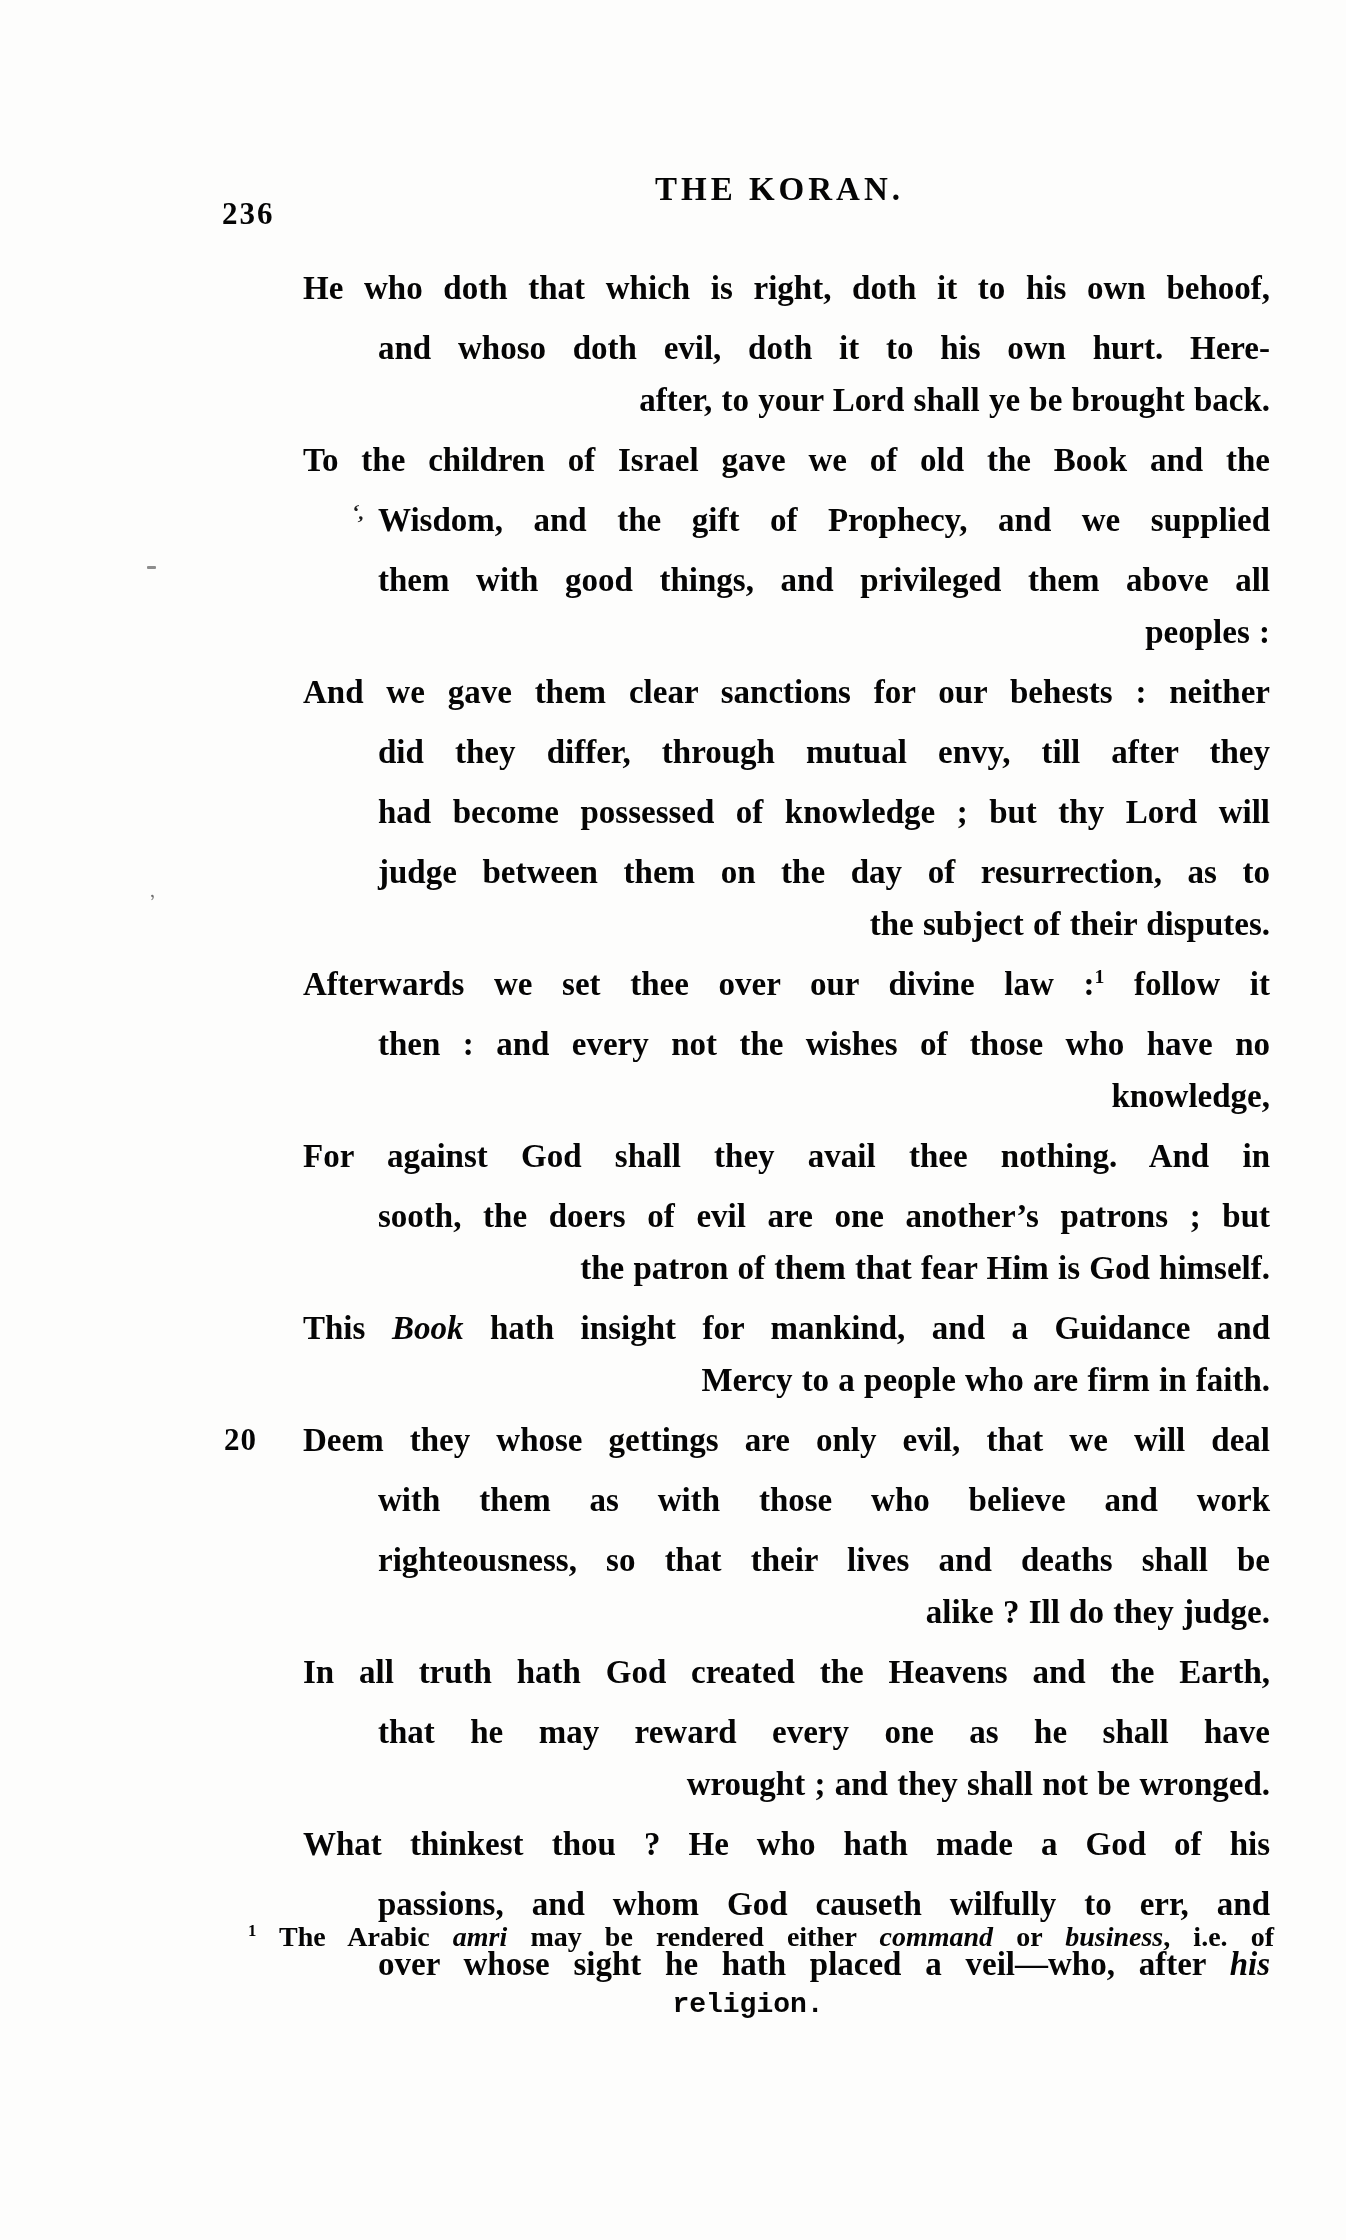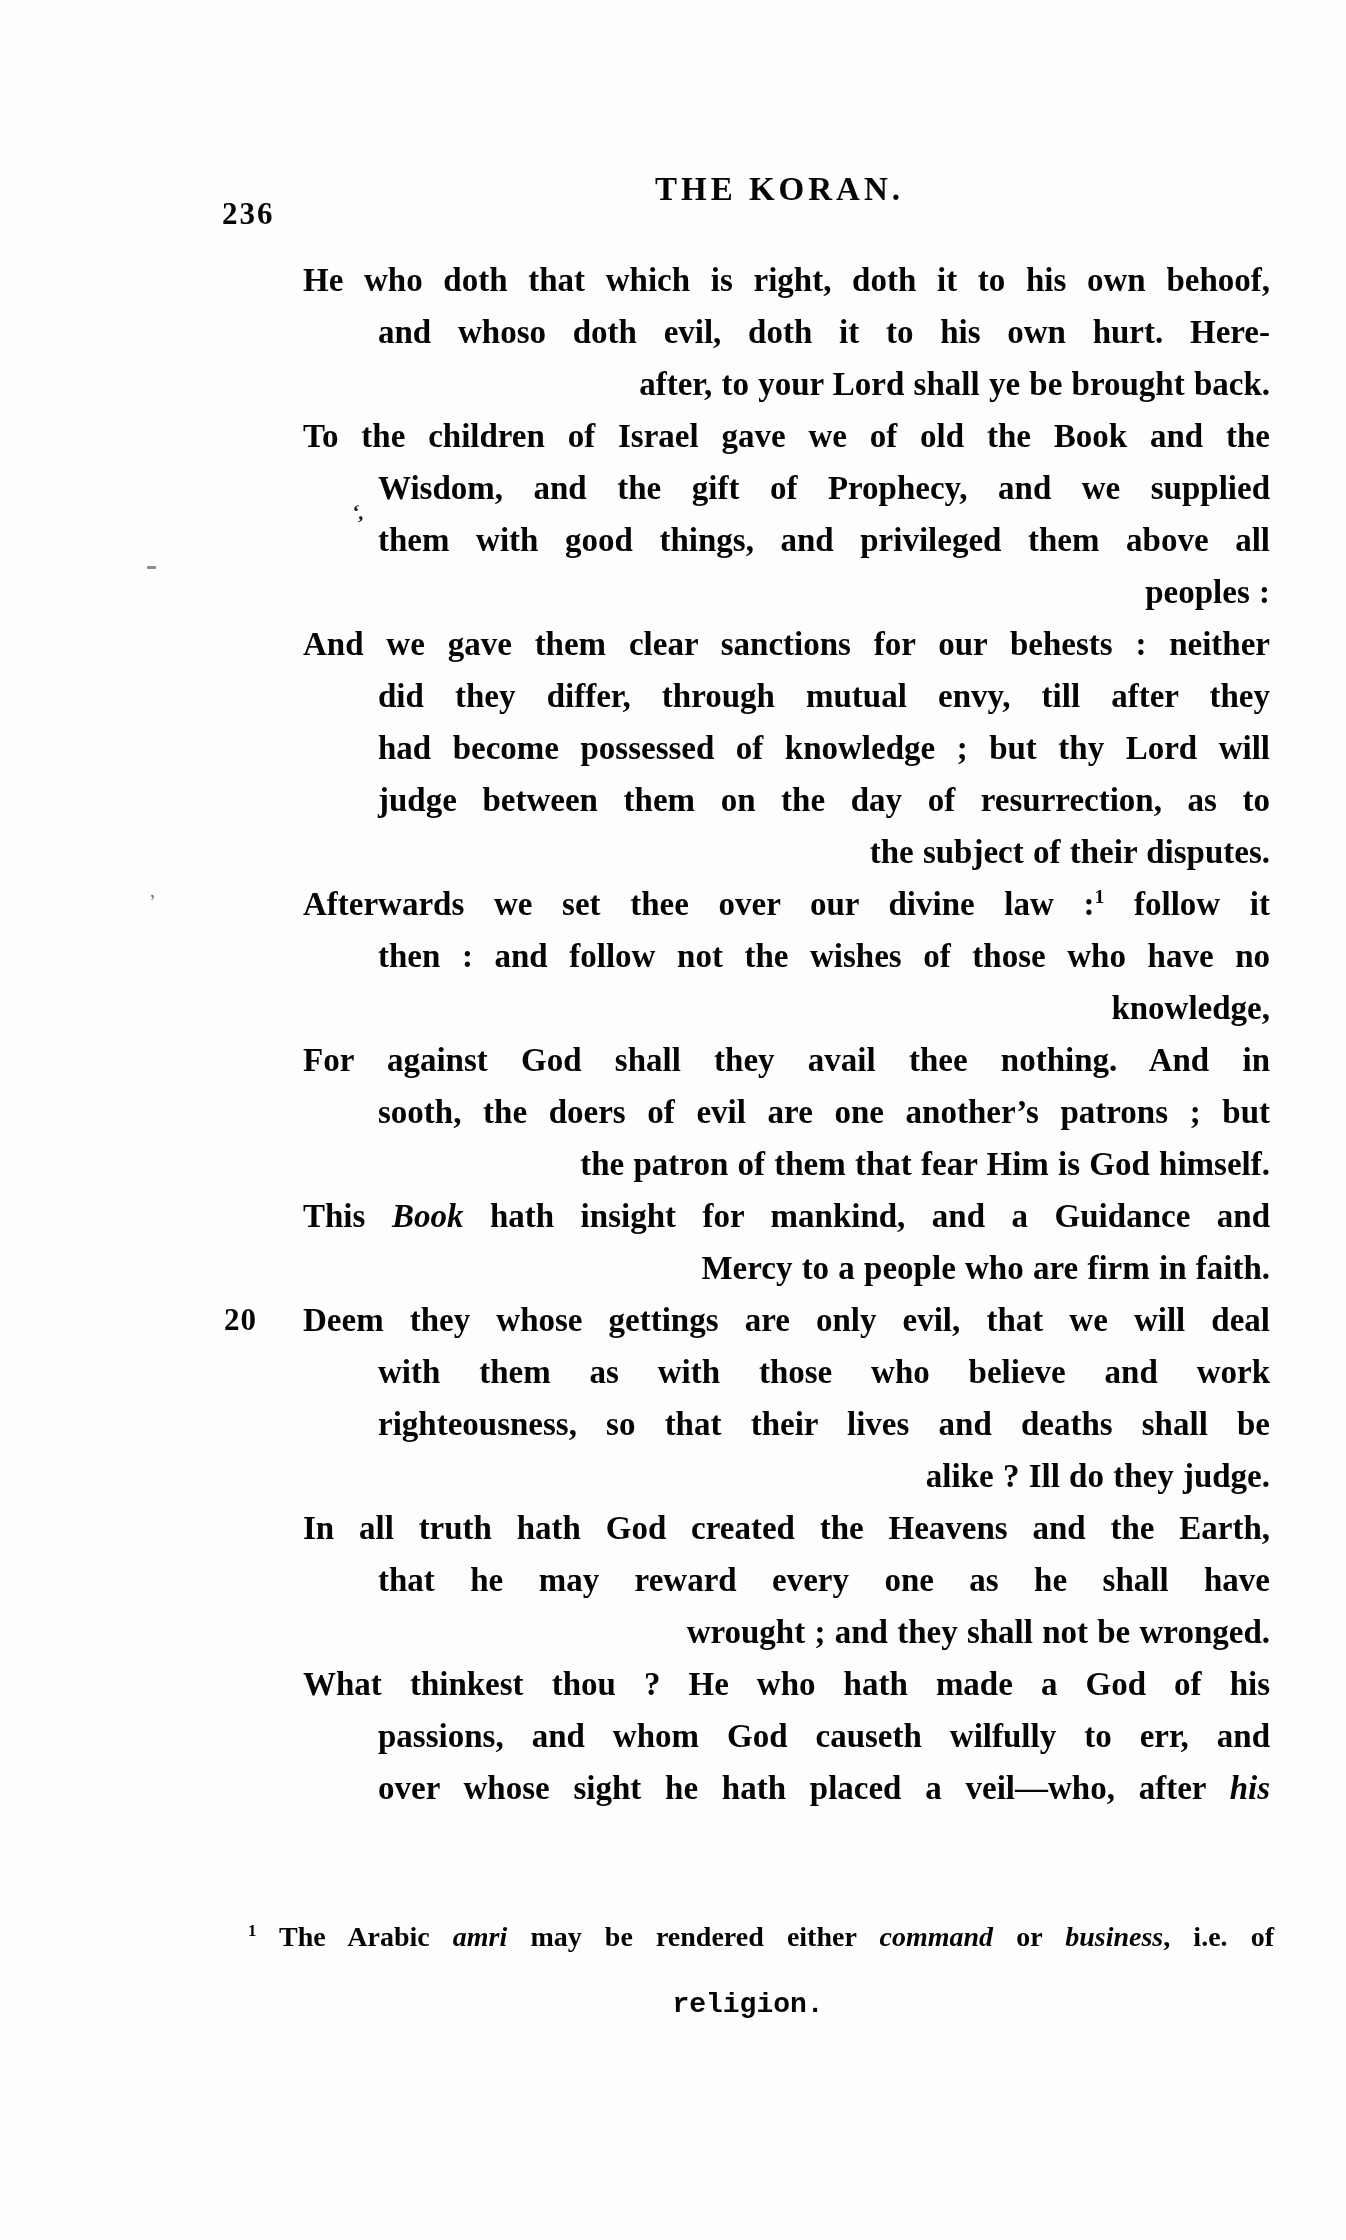--- a/index.html
+++ b/index.html
@@ -23,21 +23,21 @@
   .body-block{
     position:absolute;left:303px;top:254px;width:967px;
   }
   .tline{
     position:relative;
     height:52px;line-height:52px;
     font-size:33px;font-weight:bold;
     white-space:normal;
     word-spacing:1px;
   }
-  .tline.just{text-align:justify;text-align-last:justify;}
+  .tline.just{text-align:justify;text-align-last:justify;margin-top:8px;}
   .tline.left{text-align:left;}
   .tline.indent{padding-left:75px;text-align:right;}
   .verse-num{
     position:absolute;left:-79px;top:0;
     font-size:31px;font-weight:bold;letter-spacing:1px;
   }
   .it{font-style:italic;}
   .sup{font-size:60%;vertical-align:super;line-height:0;}
   .footnote-block{
     position:absolute;left:222px;top:1891px;width:1052px;
@@ -79,21 +79,21 @@
       <div class="tline just"><span>To the children of Israel gave we of old the Book and the</span></div>
       <div class="tline just indent"><span>Wisdom, and the gift of Prophecy, and we supplied</span></div>
       <div class="tline just indent"><span>them with good things, and privileged them above all</span></div>
       <div class="tline left indent"><span>peoples :</span></div>
       <div class="tline just"><span>And we gave them clear sanctions for our behests : neither</span></div>
       <div class="tline just indent"><span>did they differ, through mutual envy, till after they</span></div>
       <div class="tline just indent"><span>had become possessed of knowledge ; but thy Lord will</span></div>
       <div class="tline just indent"><span>judge between them on the day of resurrection, as to</span></div>
       <div class="tline left indent"><span>the subject of their disputes.</span></div>
       <div class="tline just"><span>Afterwards we set thee over our divine law :</span><span class="sup">1</span><span> follow it</span></div>
-      <div class="tline just indent"><span>then : and follow not the wishes of those who have no</span></div>
+      <div class="tline just indent"><span>then : and every not the wishes of those who have no</span></div>
       <div class="tline left indent"><span>knowledge,</span></div>
       <div class="tline just"><span>For against God shall they avail thee nothing.  And in</span></div>
       <div class="tline just indent"><span>sooth, the doers of evil are one another’s patrons ; but</span></div>
       <div class="tline left indent"><span>the patron of them that fear Him is God himself.</span></div>
       <div class="tline just"><span>This </span><span class="it">Book</span><span> hath insight for mankind, and a Guidance and</span></div>
       <div class="tline left indent"><span>Mercy to a people who are firm in faith.</span></div>
       <div class="tline just"><span class="verse-num">20</span><span>Deem they whose gettings are only evil, that we will deal</span></div>
       <div class="tline just indent"><span>with them as with those who believe and work</span></div>
       <div class="tline just indent"><span>righteousness, so that their lives and deaths shall be</span></div>
       <div class="tline left indent"><span>alike ?  Ill do they judge.</span></div>

